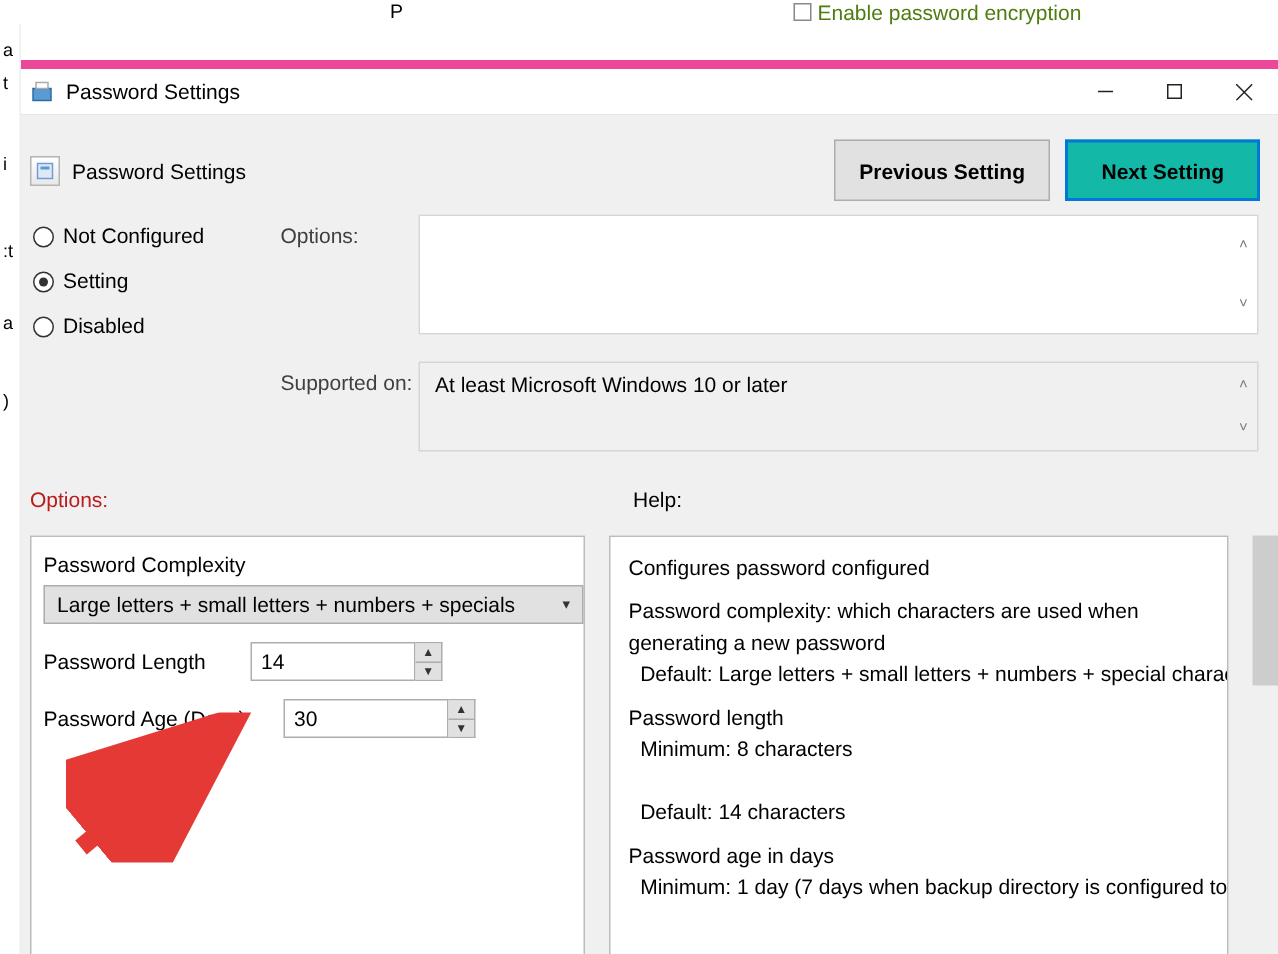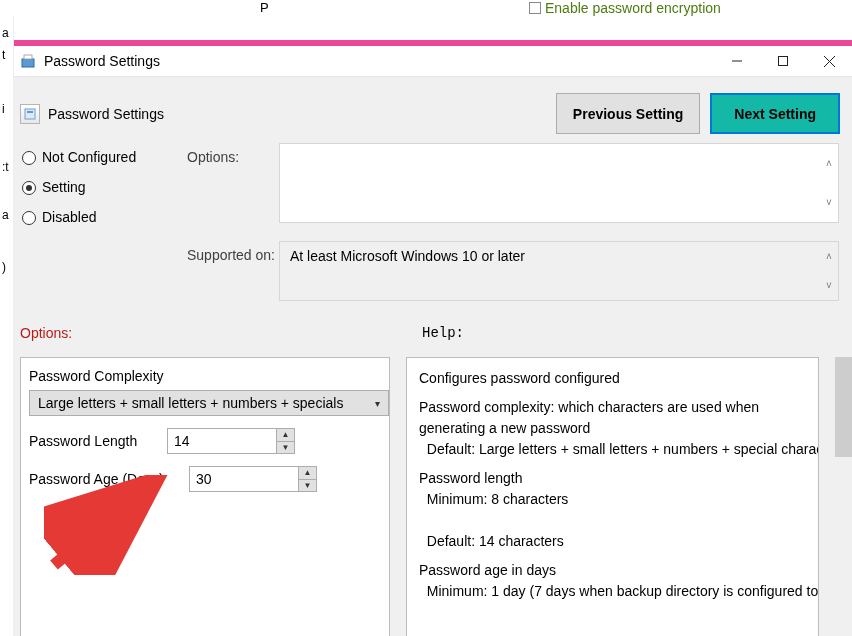--- a/index.html
+++ b/index.html
@@ -23,21 +23,21 @@
   .radio { width: 14px; height: 14px; border: 1px solid #333; border-radius: 50%; display: inline-flex; align-items: center; justify-content: center; background:#fff; }
   .radio.checked::after { content: ""; width: 6px; height: 6px; background: #333; border-radius: 50%; }
   .label-col { color:#404040; }
   .comment-label { position:absolute; top:72px; left:173px; }
   .comment-box { position:absolute; top:66px; left:265px; width:560px; height:80px; background:#fff; border:1px solid #d6d6d6; }
   .spin-side { position:absolute; right:0; top:0; width:18px; height:100%; display:flex; flex-direction:column; }
   .spin-side div { flex:1; display:flex; align-items:center; justify-content:center; color:#777; font-size:10px; }
   .supported-label { position:absolute; top:170px; left:173px; }
   .supported-box { position:absolute; top:164px; left:265px; width:560px; height:60px; background:#f0f0f0; border:1px solid #d6d6d6; padding:6px 10px; color:#000; }
   .options-label { position:absolute; top:248px; left:6px; color:#b91c1c; }
-  .help-label { position:absolute; top:248px; left:408px; color:#000;font-family:Liberation Mono, monospace; }
+  .help-label { position:absolute; top:248px; left:408px; color:#000; }
   .options-panel { position:absolute; top:280px; left:6px; width:370px; height:300px; background:#fff; border:1px solid #bcbcbc; padding:10px 8px; }
   .opt-row { margin-bottom:12px; color:#000; }
   .dropdown { margin-top:6px; width:360px; height:26px; background:#e1e1e1; border:1px solid #adadad; display:flex; align-items:center; padding:0 8px; justify-content:space-between; color:#000; }
   .dropdown .chev { font-size:10px; color:#333; }
   .spin-row { display:flex; align-items:center; gap:10px; }
   .spin-input { display:flex; height:26px; }
   .spin-input input { width:110px; border:1px solid #adadad; padding:0 6px; background:#fff; color:#000; }
   .spin-ctrl { width:18px; display:flex; flex-direction:column; border:1px solid #adadad; border-left:none; }
   .spin-ctrl div { flex:1; display:flex; align-items:center; justify-content:center; background:#e1e1e1; font-size:8px; color:#333; border-bottom:1px solid #adadad; }
   .spin-ctrl div:last-child { border-bottom:none; }

